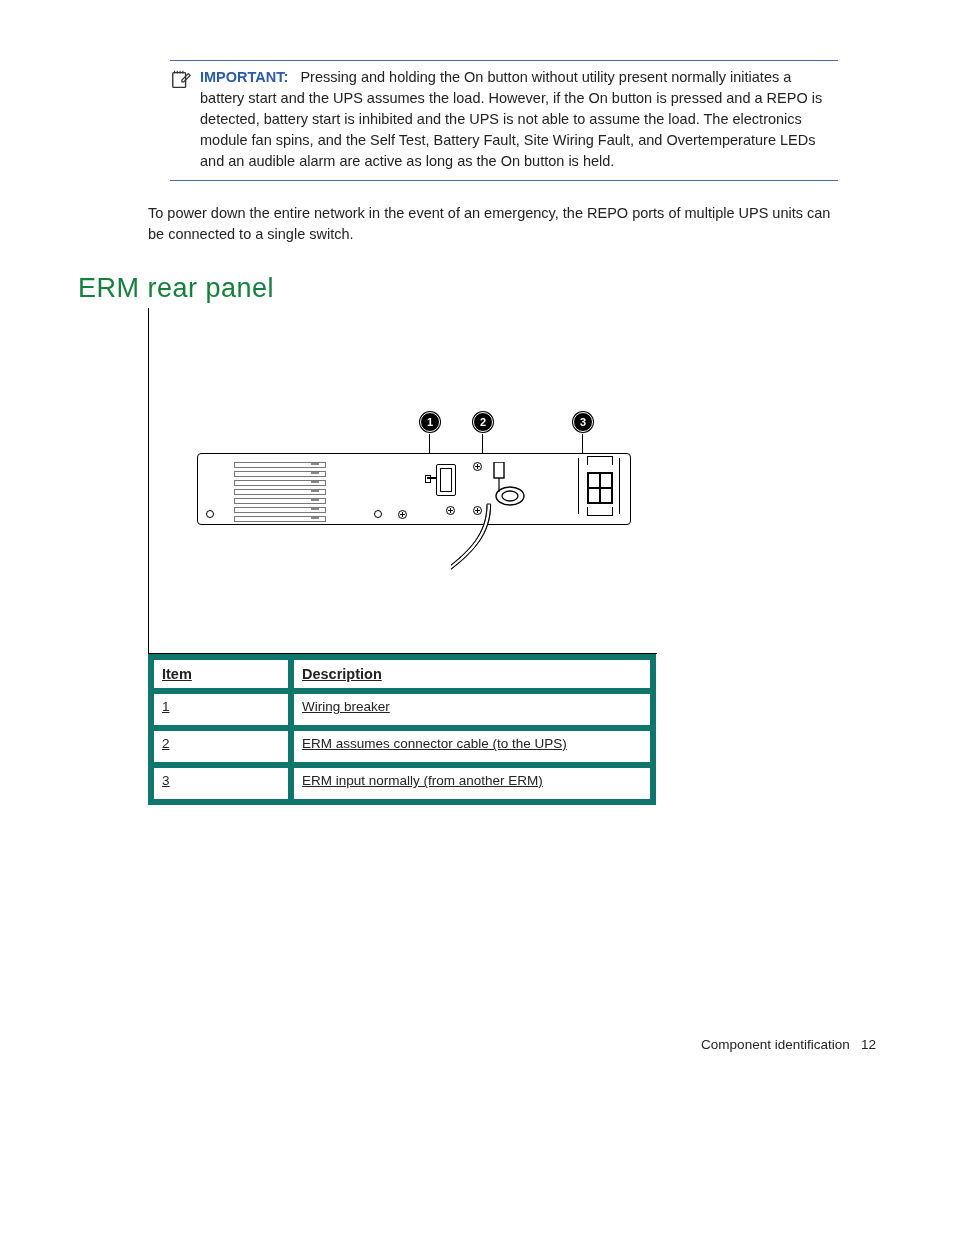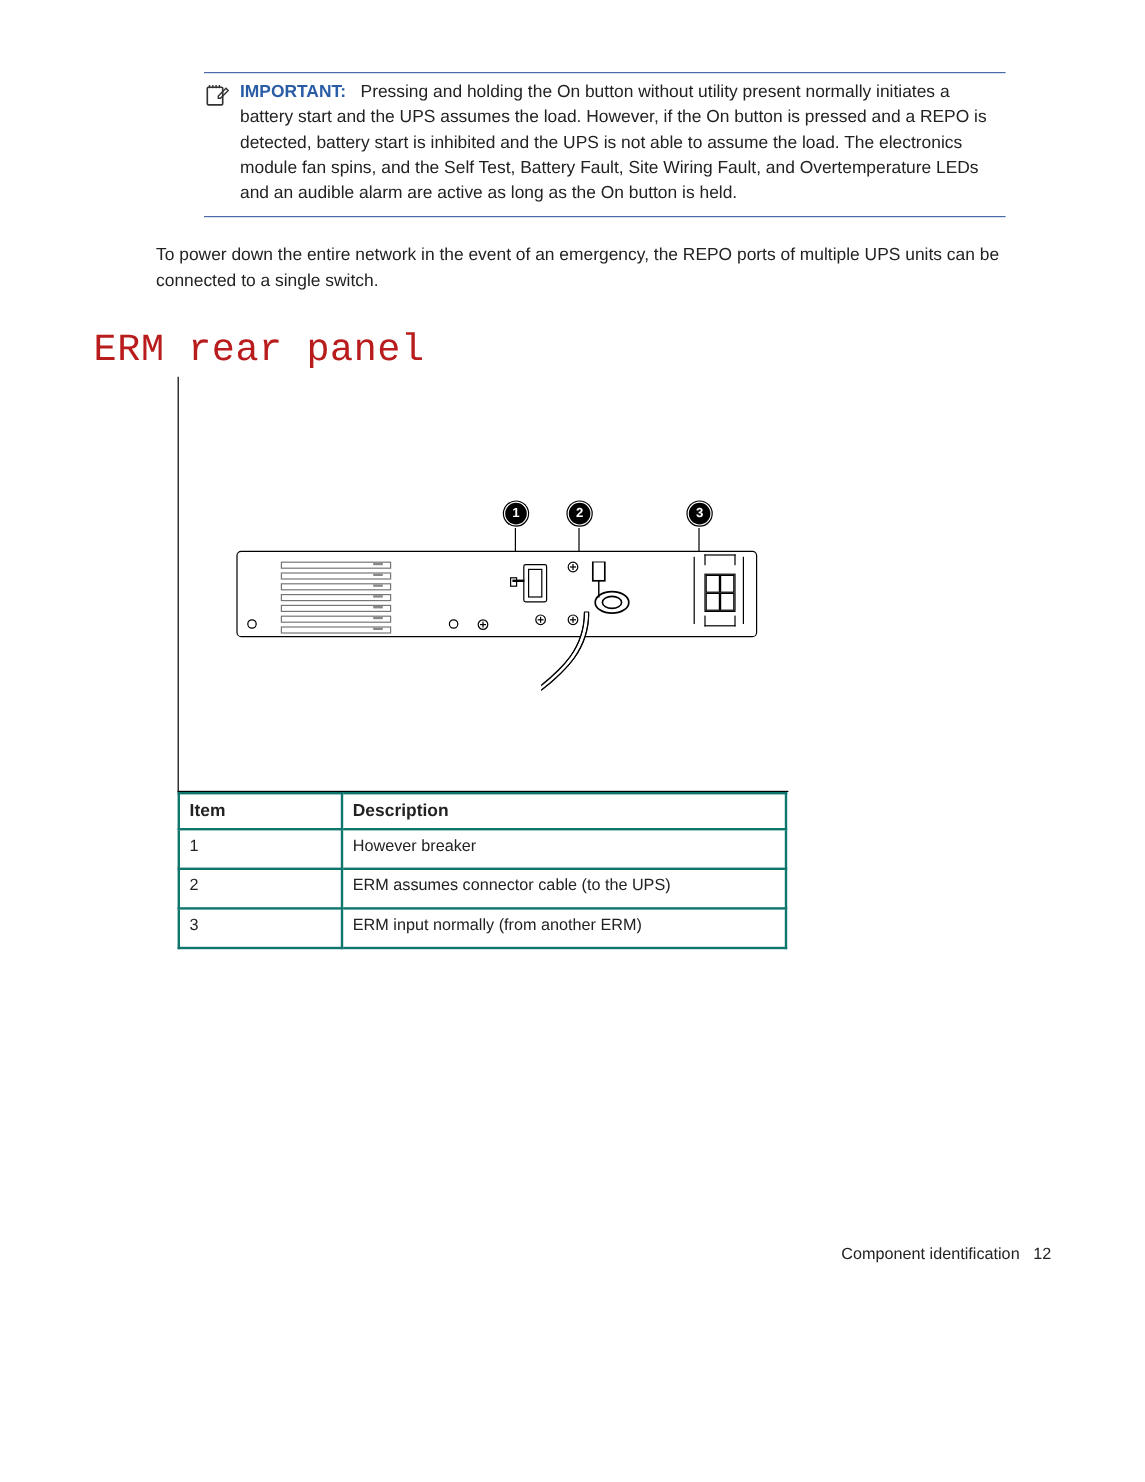--- a/index.html
+++ b/index.html
@@ -34,29 +34,29 @@
   .callout-text {
     flex: 1;
     font-size: 14.5px;
     line-height: 1.45;
   }
   .important-label {
     font-weight: bold;
     color: #2b5ca6;
   }
   .body-para {
-    margin: 22px 0 0 52px;
+    margin: 22px 0 0 70px;
     font-size: 14.5px;
     line-height: 1.45;
   }
   h2.section-heading {
-    font-family: Liberation Mono, monospace;
+    font-family: Liberation Sans, sans-serif;
     font-weight: 300;
-    font-size: 32px;
-    color: #b91c1c;
+    font-size: 27px;
+    color: #15803d;
     margin: 28px 0 4px 0;
     letter-spacing: 0.5px;
   }
   .figure-wrap {
     margin-left: 70px;
   }
   .figure {
     width: 508px;
     height: 345px;
     border-left: 1px solid #000;
@@ -214,25 +214,26 @@
     width: 120px;
     height: 320px;
     pointer-events:none;
   }
   .parts-table {
     margin-top: 0;
     border-collapse: collapse;
     width: 508px;
   }
   .parts-table th, .parts-table td {
-    border: 2px solid #0f766e;
+    border: 6px solid #0f766e;
     padding: 5px 8px 6px 8px;
     font-size: 13.5px;
     text-align: left;
     vertical-align: top;
+    text-decoration: underline;
   }
   .parts-table th {
     font-weight: bold;
     font-size: 14.5px;
     padding: 6px 8px;
   }
   .parts-table td {
     height: 20px;
   }
   .col-item { width: 118px; }
@@ -332,21 +333,21 @@
     <table class="parts-table">
       <thead>
         <tr>
           <th class="col-item">Item</th>
           <th>Description</th>
         </tr>
       </thead>
       <tbody>
         <tr>
           <td>1</td>
-          <td>However breaker</td>
+          <td>Wiring breaker</td>
         </tr>
         <tr>
           <td>2</td>
           <td>ERM assumes connector cable (to the UPS)</td>
         </tr>
         <tr>
           <td>3</td>
           <td>ERM input normally (from another ERM)</td>
         </tr>
       </tbody>

